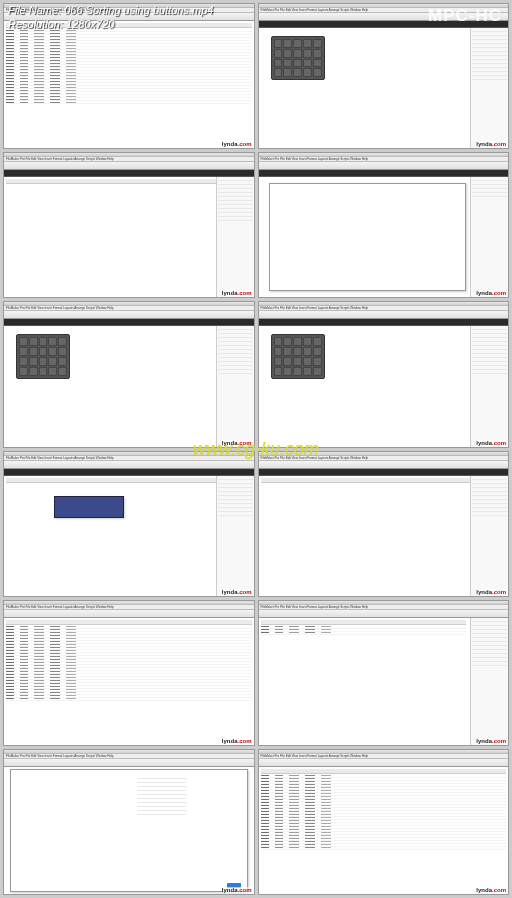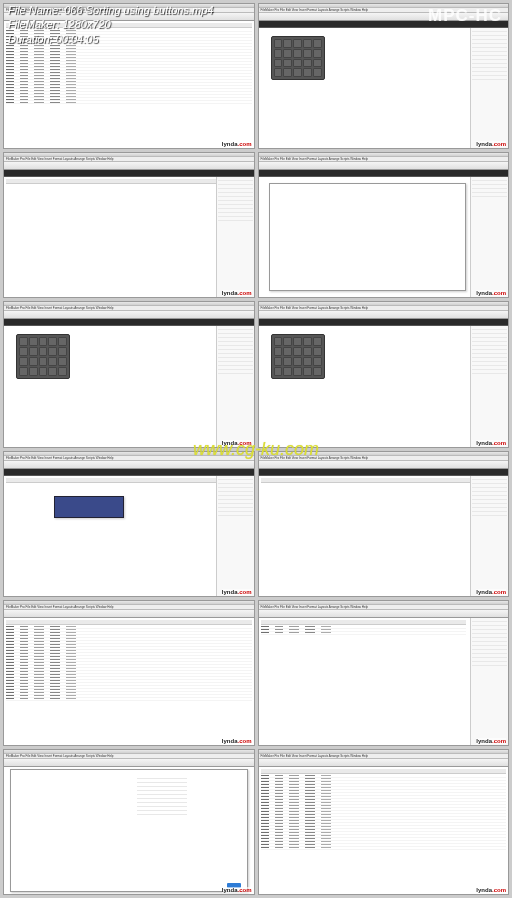--- a/index.html
+++ b/index.html
@@ -180,22 +180,21 @@
   font-weight: bold;
   background: rgba(255,255,255,0.6);
 }
 .brand .red { color: #c00; }
 </style>
 </head>
 <body>
 
 <div class="top-info">
   <div>File Name: 066 Sorting using buttons.mp4</div>
-  <div>FileMaker: 1280x720</div>
-  <div>Duration: 00:04:05</div>
+  <div>Resolution: 1280x720</div>
 </div>
 
 <div class="logo-text">MPC-HC</div>
 
 <div class="watermark">www.cg-ku.com</div>
 
 <div class="grid">
 
   <div class="thumb">
     <div class="titlebar"></div>

